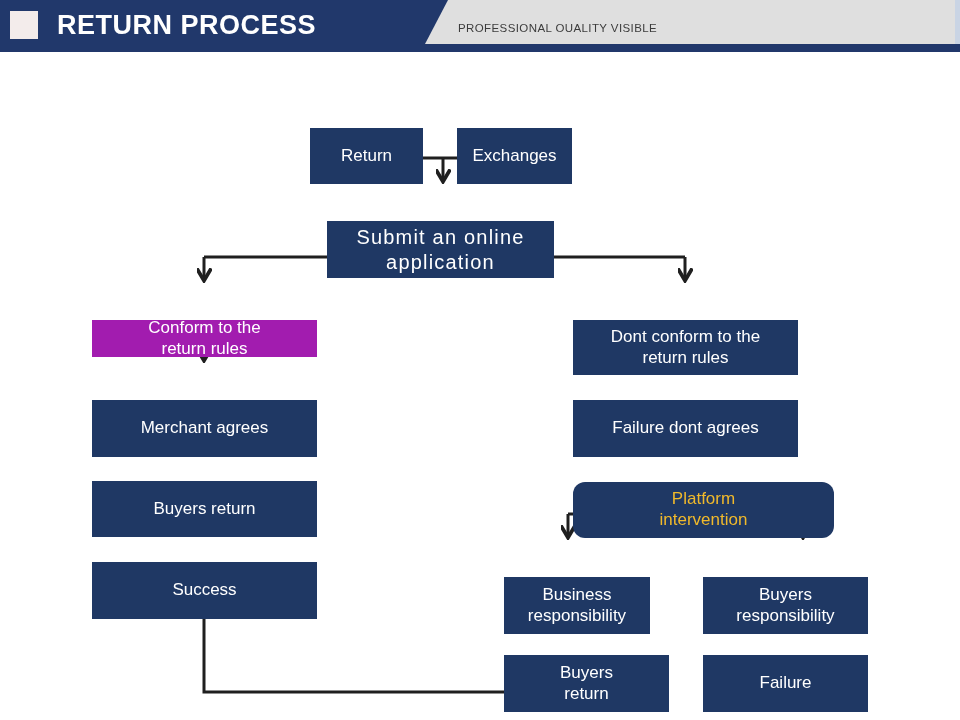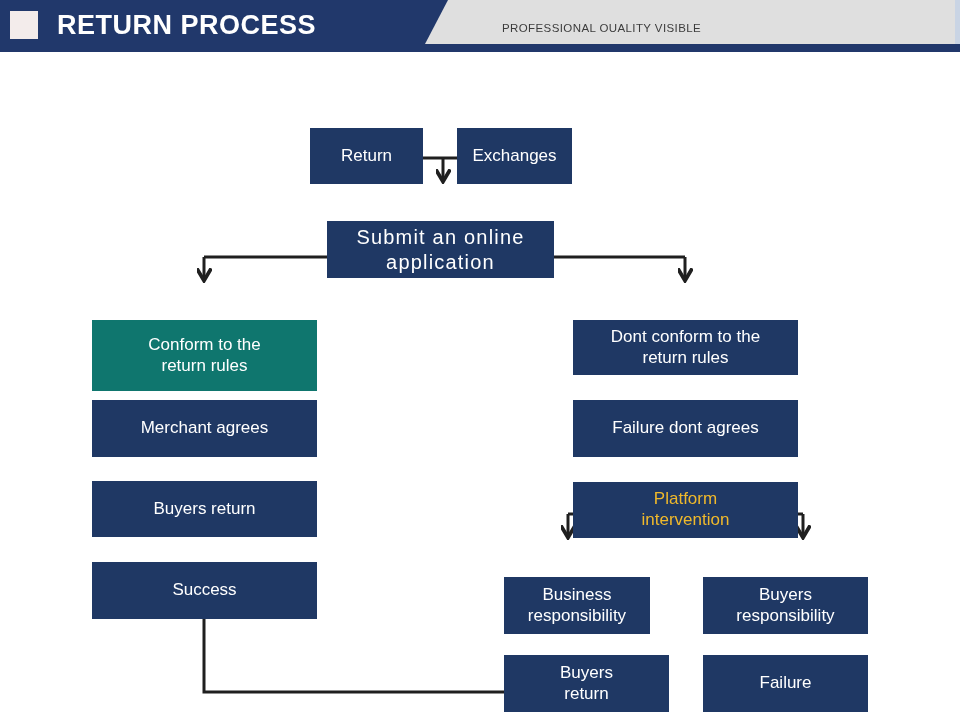--- a/index.html
+++ b/index.html
@@ -13,21 +13,21 @@
   .page-title{
     position:absolute;left:57px;top:0;height:50px;display:flex;align-items:center;
     color:#ffffff;font-size:27px;font-weight:bold;letter-spacing:.5px;white-space:nowrap;
   }
   .ribbon{
     position:absolute;left:425px;top:0;width:535px;height:44px;background:#dfdfdf;
     clip-path:polygon(23px 0,100% 0,100% 100%,0 100%);
   }
   .ribbon-text{
     position:absolute;left:33px;top:22px;font-size:11.5px;color:#3c3c3c;
-    letter-spacing:.4px;white-space:nowrap;margin-left:44px;
+    letter-spacing:.4px;white-space:nowrap;
   }
   .edge-strip{position:absolute;right:0;top:0;width:5px;height:44px;background:#c9d4e4;}
   
   .canvas{position:absolute;left:0;top:0;width:960px;height:720px;}
   .canvas svg{position:absolute;left:0;top:0;}
   .node{
     position:absolute;display:flex;align-items:center;justify-content:center;
     text-align:center;font-size:17px;line-height:1.22;white-space:pre-line;
     box-sizing:border-box;padding:2px 4px;margin-top:37px;
   }
@@ -73,29 +73,29 @@
           <polyline points="568,597 568,615" fill="none" stroke="#1f1f1f" stroke-width="3" marker-end="url(#arrow)"></polyline>
           <polyline points="803,597 803,615" fill="none" stroke="#1f1f1f" stroke-width="3" marker-end="url(#arrow)"></polyline>
           <polyline points="566,675 566,692 204,692 204,585" fill="none" stroke="#1f1f1f" stroke-width="3" marker-end="url(#arrow)"></polyline>
         </g>
     </svg>
     <div id="nodes">
         <div class="node" style="left: 310px; top: 91px; width: 113px; height: 56px; background: rgb(31, 56, 100); color: rgb(255, 255, 255);">Return</div>
         <div class="node" style="left: 457px; top: 91px; width: 115px; height: 56px; background: rgb(31, 56, 100); color: rgb(255, 255, 255);">Exchanges</div>
         <div class="node tracked" style="left: 327px; top: 184px; width: 227px; height: 57px; background: rgb(31, 56, 100); color: rgb(255, 255, 255);">Submit an online
 application</div>
-        <div class="node" style="left: 92px; top: 283px; width: 225px; height: 71px; background: #0f766e; color: rgb(255, 255, 255);">Conform to the
+        <div class="node" style="left: 92px; top: 283px; width: 225px; height: 37px; background: #a21caf; color: rgb(255, 255, 255);">Conform to the
 return rules</div>
         <div class="node" style="left: 92px; top: 363px; width: 225px; height: 57px; background: rgb(31, 56, 100); color: rgb(255, 255, 255);">Merchant agrees</div>
         <div class="node" style="left: 92px; top: 444px; width: 225px; height: 56px; background: rgb(31, 56, 100); color: rgb(255, 255, 255);">Buyers return</div>
         <div class="node" style="left: 92px; top: 525px; width: 225px; height: 57px; background: rgb(31, 56, 100); color: rgb(255, 255, 255);">Success</div>
         <div class="node" style="left: 573px; top: 283px; width: 225px; height: 55px; background: rgb(31, 56, 100); color: rgb(255, 255, 255);">Dont conform to the
 return rules</div>
         <div class="node" style="left: 573px; top: 363px; width: 225px; height: 57px; background: rgb(31, 56, 100); color: rgb(255, 255, 255);">Failure dont agrees</div>
-        <div class="node" style="left: 573px; top: 445px; width: 225px; height: 56px; background: rgb(31, 56, 100); color: rgb(240, 185, 43);">Platform
+        <div class="node" style="left: 573px; top: 445px; width: 261px; height: 56px; background: rgb(31, 56, 100); color: rgb(240, 185, 43); border-radius: 12px;">Platform
 intervention</div>
         <div class="node" style="left: 504px; top: 540px; width: 146px; height: 57px; background: rgb(31, 56, 100); color: rgb(255, 255, 255);">Business
 responsibility</div>
         <div class="node" style="left: 703px; top: 540px; width: 165px; height: 57px; background: rgb(31, 56, 100); color: rgb(255, 255, 255);">Buyers
 responsibility</div>
         <div class="node" style="left: 504px; top: 618px; width: 165px; height: 57px; background: rgb(31, 56, 100); color: rgb(255, 255, 255);">Buyers
 return</div>
         <div class="node" style="left: 703px; top: 618px; width: 165px; height: 57px; background: rgb(31, 56, 100); color: rgb(255, 255, 255);">Failure</div>
       </div>
   </div>

